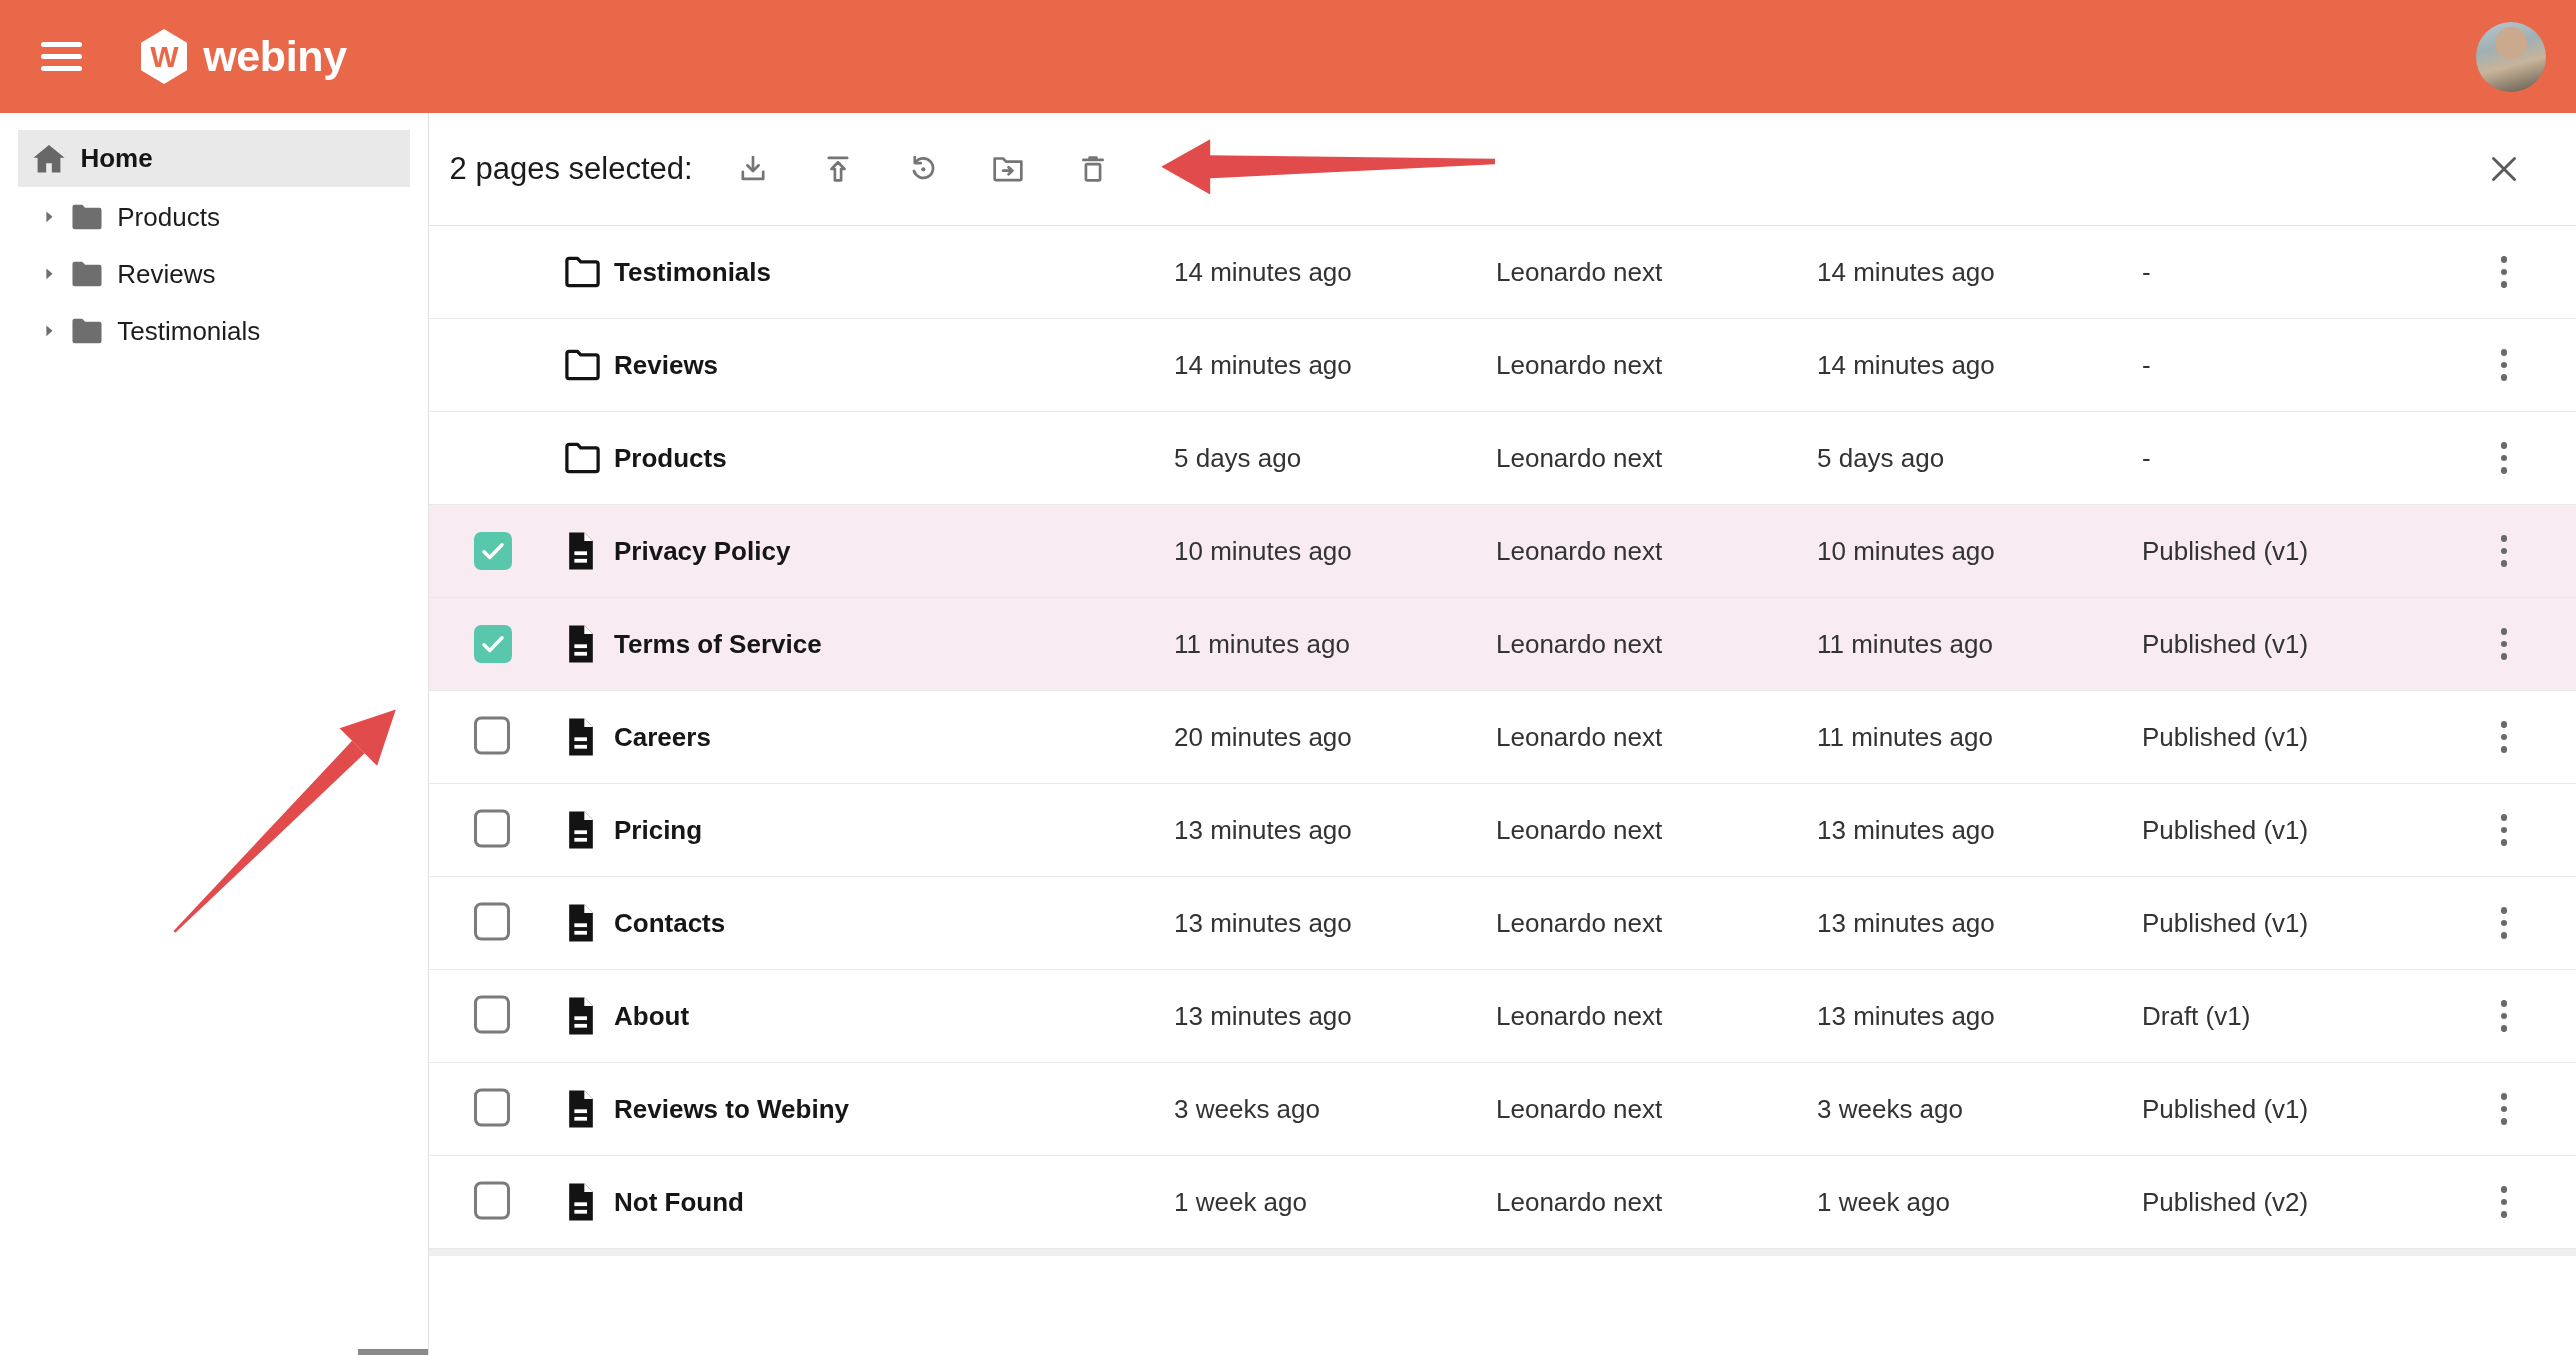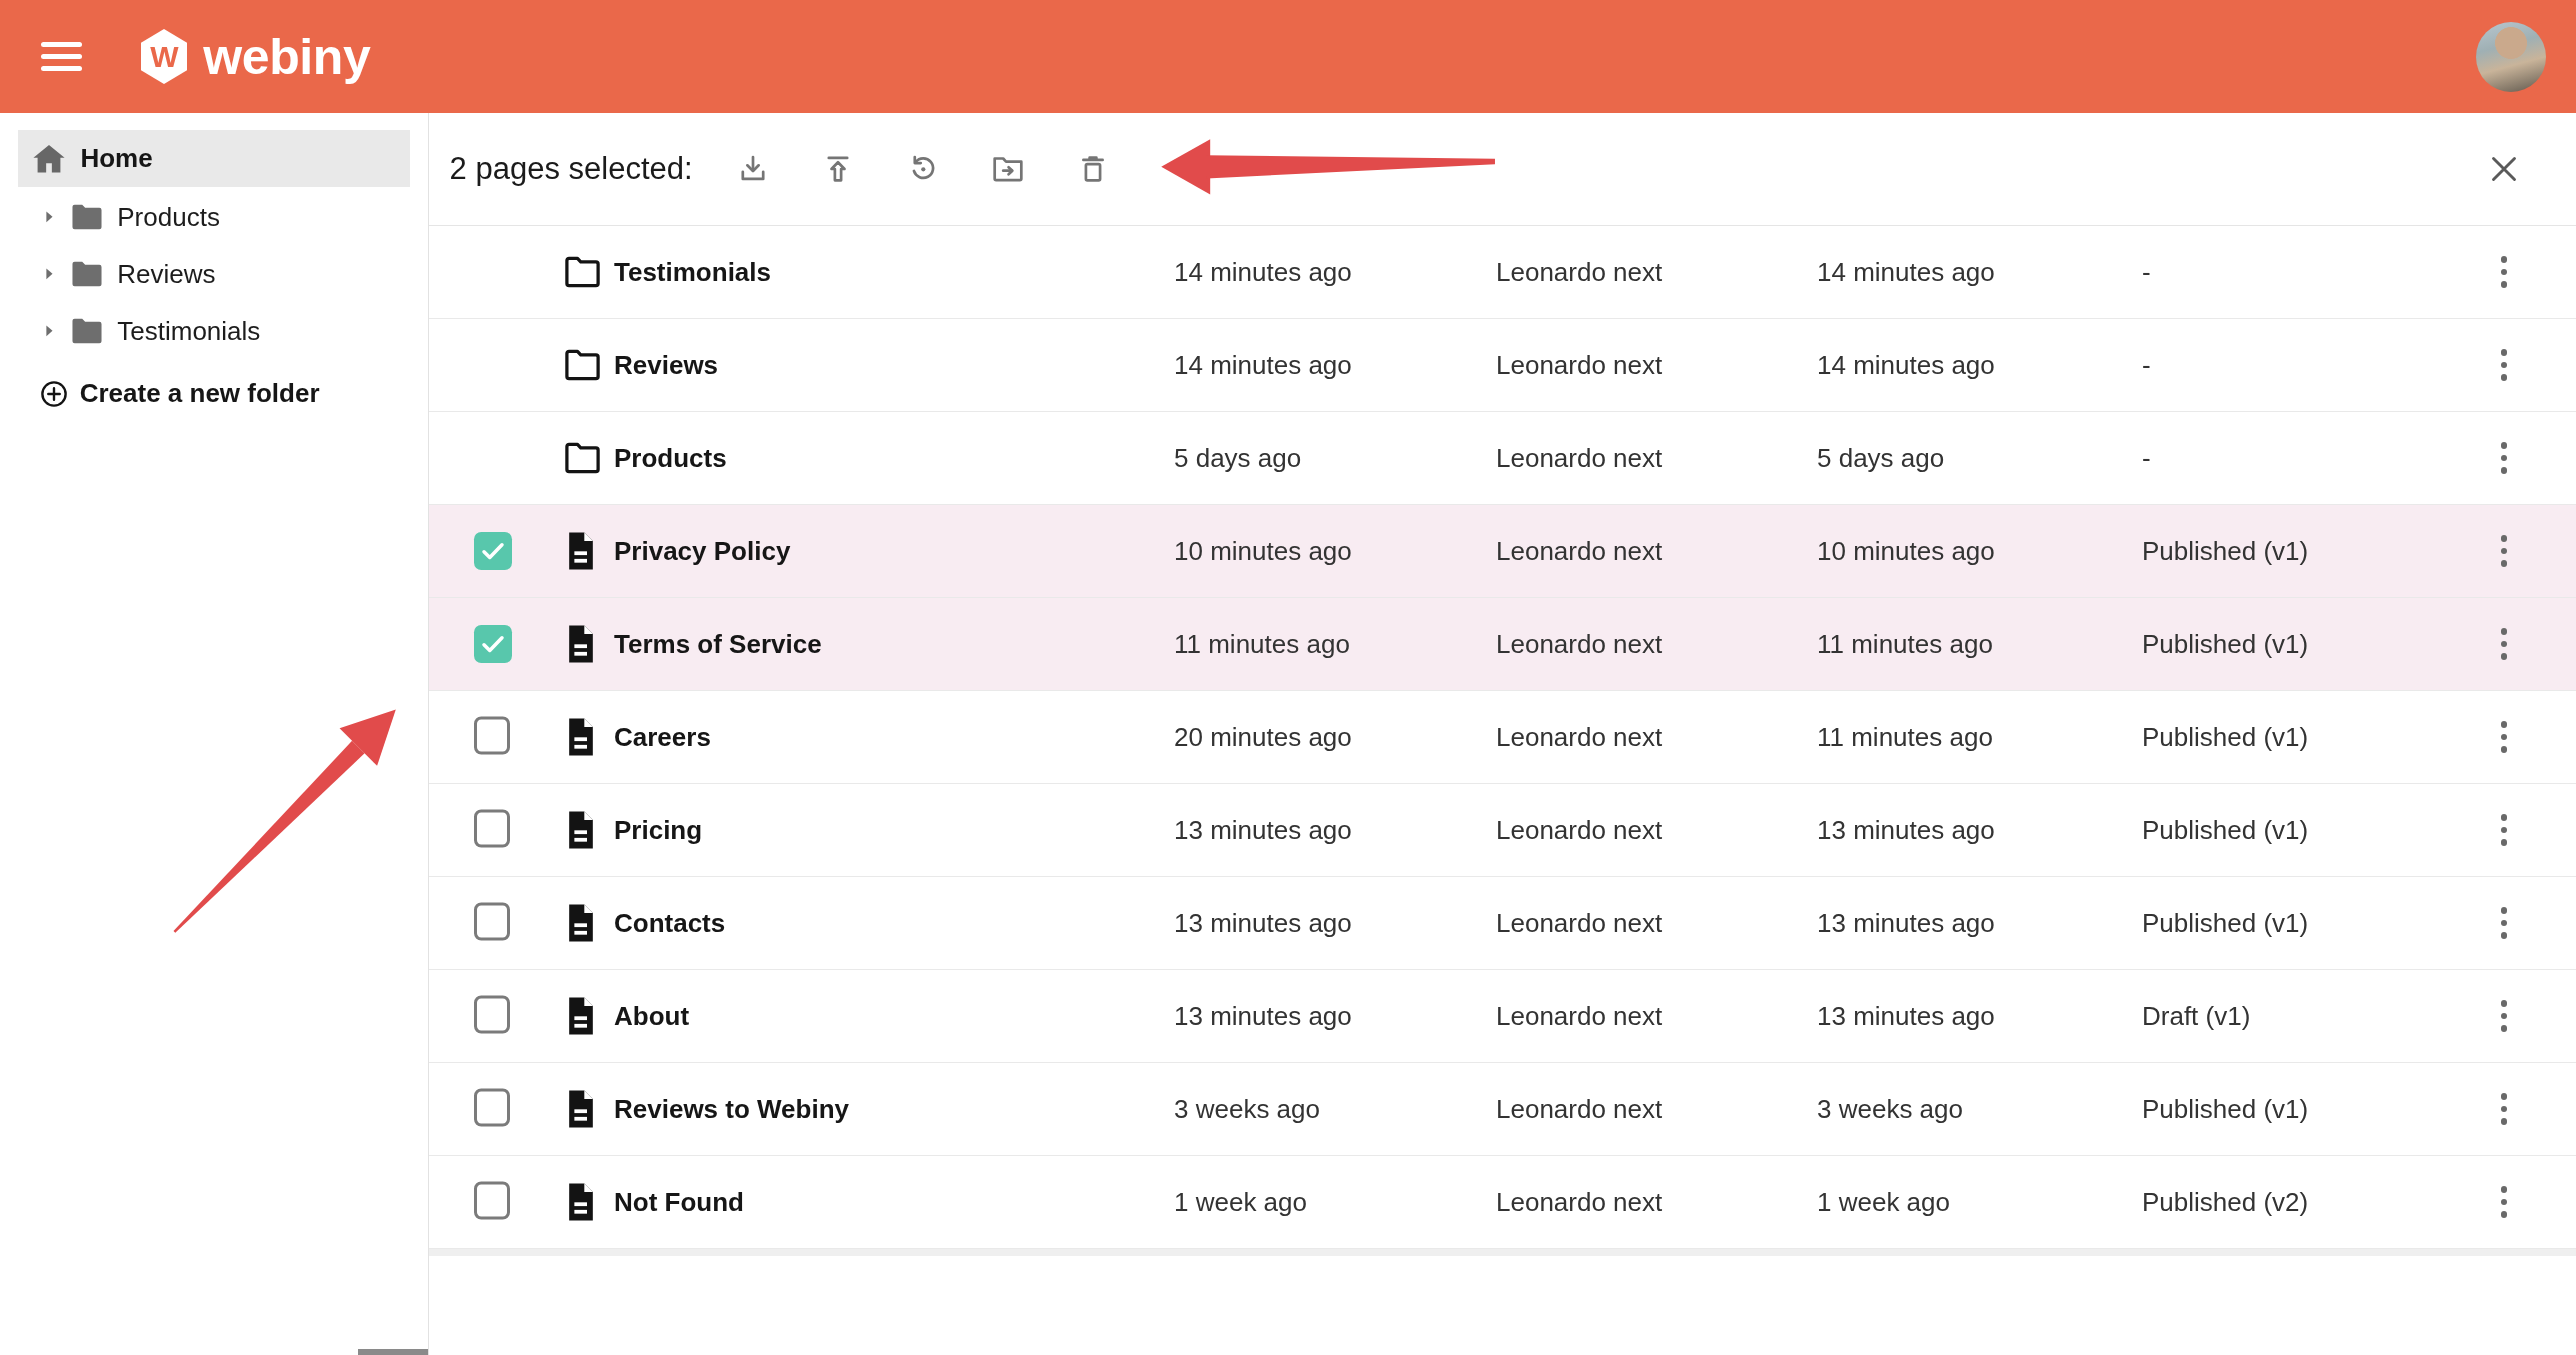--- a/index.html
+++ b/index.html
@@ -20,21 +20,21 @@
 
   
   .topbar{height:113px;background:var(--brand);display:flex;align-items:center;flex:0 0 auto;}
   .hamburger{margin-left:41px;width:41px;height:29px;display:flex;flex-direction:column;justify-content:space-between;
     background:none;border:none;padding:0;cursor:pointer;}
   .hamburger span{display:block;height:5.4px;width:41px;background:#fff;border-radius:2.7px;}
   .logo{display:flex;align-items:center;margin-left:57px;}
   .hex{width:50px;height:55px;background:#fff;clip-path:polygon(50% 0,96% 25%,96% 75%,50% 100%,4% 75%,4% 25%);
     display:flex;align-items:center;justify-content:center;}
   .hex b{color:var(--brand);font-size:30px;font-weight:800;letter-spacing:-0.9px;}
-  .wordmark{color:#fff;font-size:50px;font-weight:700;letter-spacing:-0.4px;margin-left:14.3px;text-align:right;}
+  .wordmark{color:#fff;font-size:43px;font-weight:700;letter-spacing:-0.4px;margin-left:14.3px;text-align:right;}
   .avatar{margin-left:auto;margin-right:30px;width:70px;height:70px;border-radius:50%;border:none;cursor:pointer;
     background:
       radial-gradient(circle at 50% 30%, #caa98c 0 26%, transparent 27%),
       radial-gradient(circle at 50% 22%, #3a3530 0 14%, transparent 15%),
       linear-gradient(165deg,#b9c7cf 0%,#9fb0b4 35%,#c9b49a 60%,#5d564c 100%);}
 
   
   .content{flex:1 1 auto;display:flex;min-height:0;}
   .sidebar{width:429px;flex:0 0 auto;background:#fff;border-right:1.8px solid #E2E2E2;position:relative;}
   .main{flex:1 1 auto;display:flex;flex-direction:column;min-width:0;}
@@ -167,29 +167,20 @@
               </svg>
             </span>
             <span class="fold">
               <svg width="38" height="34" viewBox="0 0 24 22">
                 <path d="M2.6 4.4a1.4 1.4 0 0 1 1.4-1.4h4.9l1.9 2h9.2a1.4 1.4 0 0 1 1.4 1.4v11.2a1.4 1.4 0 0 1-1.4 1.4H4a1.4 1.4 0 0 1-1.4-1.4z" fill="#6E6E6E"></path>
               </svg>
             </span>
             <span class="lbl">Testimonials</span>
           </div>
         </div>
-      <button class="create-folder">
-        <span style="display:flex;">
-          <svg width="30" height="30" viewBox="0 0 24 24">
-              <circle cx="12" cy="12" r="9.3" fill="none" stroke="#141414" stroke-width="1.9"></circle>
-              <path d="M12 7.4v9.2M7.4 12h9.2" stroke="#141414" stroke-width="1.9" stroke-linecap="round"></path>
-            </svg>
-        </span>
-        <span class="lbl">Create a new folder</span>
-      </button>
       <div class="sidebar-scroll-nub"></div>
     </aside>
 
     <main class="main">
 
       <div class="seltoolbar">
         <span class="sel-label">2 pages selected:</span>
         <div class="actions">
           <button class="action-btn" title="">
             <svg viewBox="0 0 24 24" fill="none" stroke="currentColor" stroke-width="1.9" stroke-linecap="round" stroke-linejoin="round">

